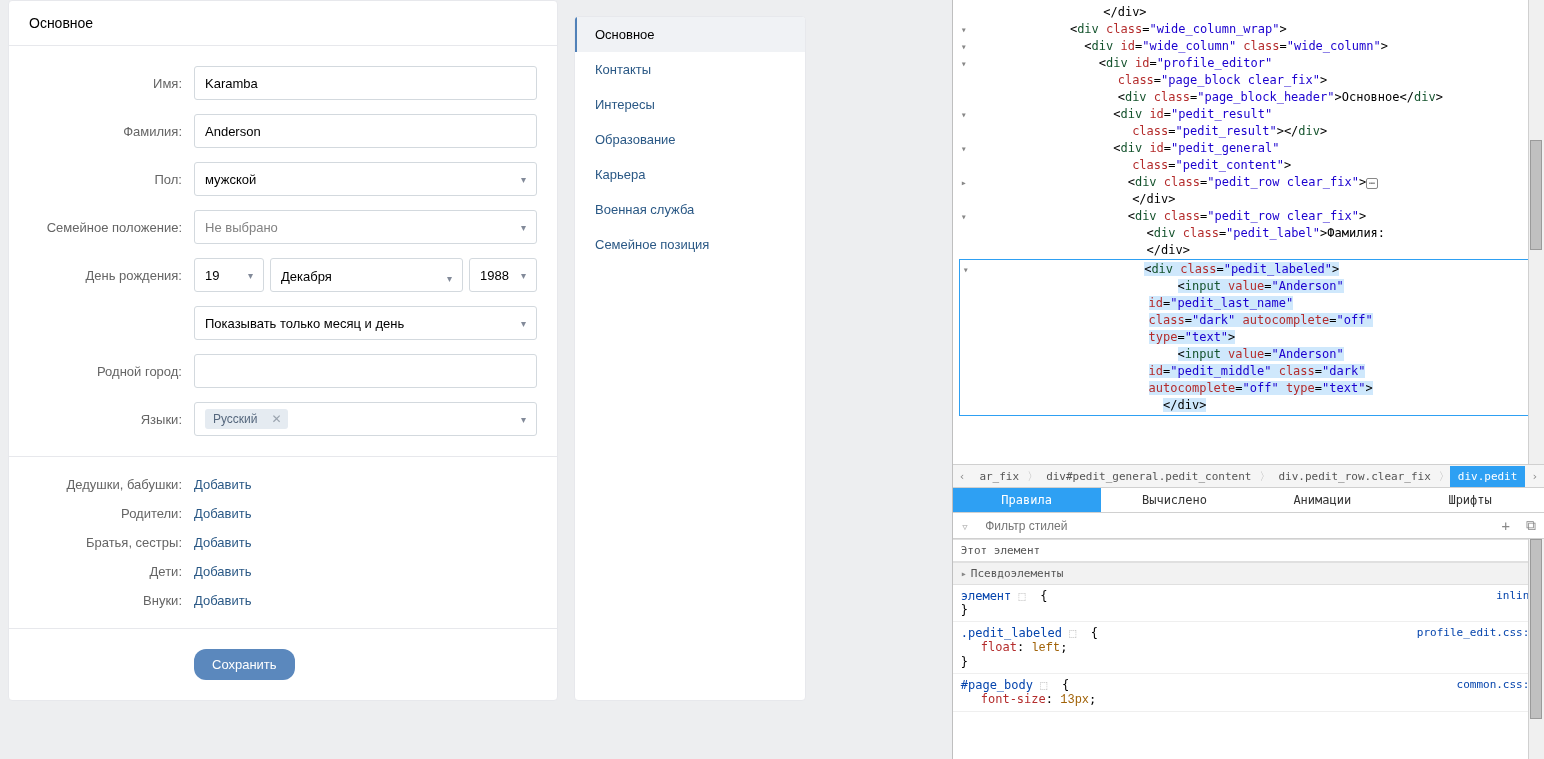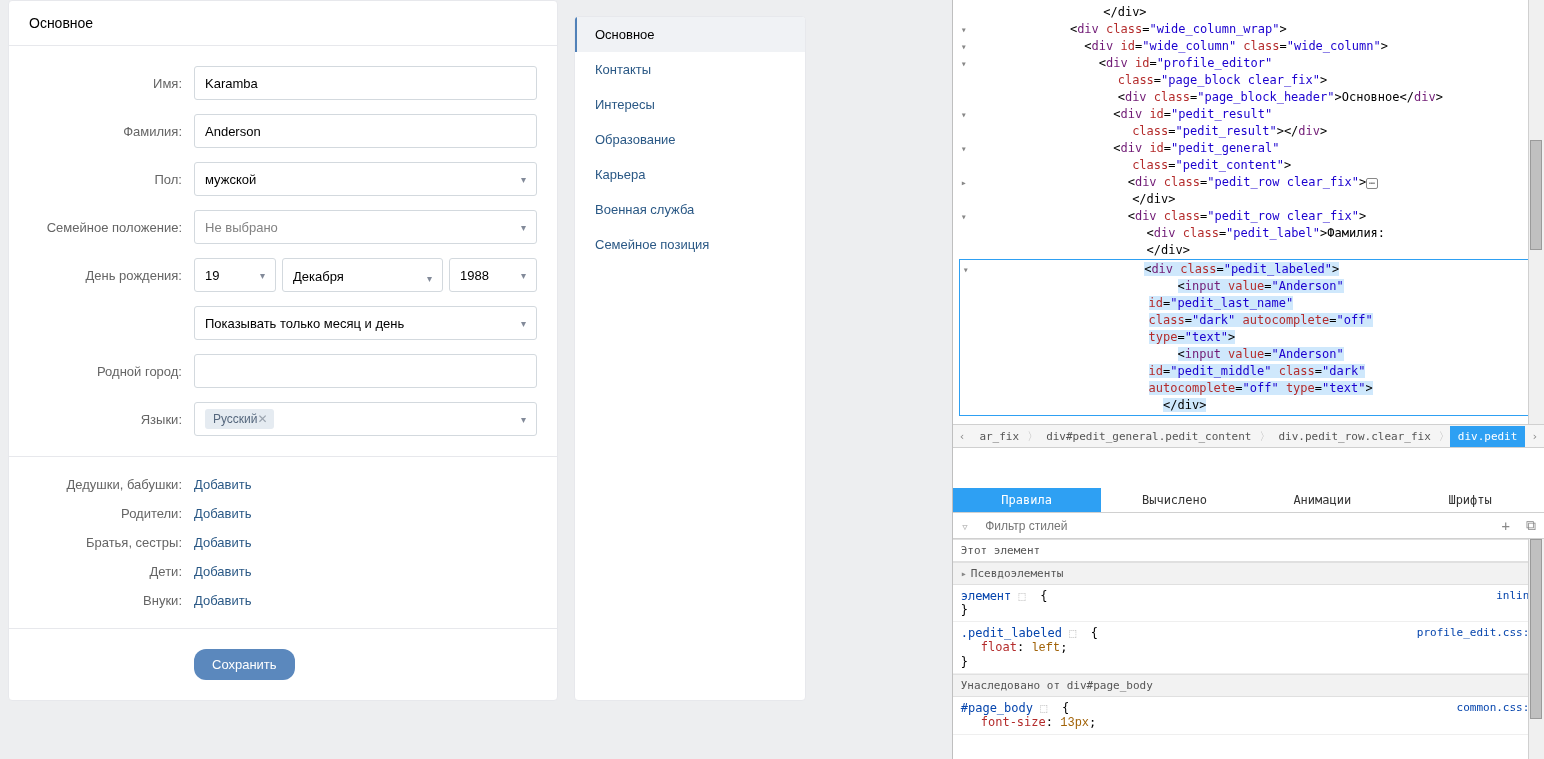--- a/index.html
+++ b/index.html
@@ -11,53 +11,53 @@
   .form-header { padding: 14px 20px; border-bottom: 1px solid #e7e8ec; font-size: 14px; color: #000; }
   .form-body { padding: 20px; }
   .row { display: flex; align-items: center; margin-bottom: 14px; }
   .row-label { width: 165px; text-align: right; padding-right: 12px; color: #656565; font-size: 13px; }
   .row-control { flex: 1; }
   input.text, .select, .tagbox { width: 100%; border: 1px solid #d3d9de; border-radius: 3px; padding: 7px 10px; font-size: 13px; background: #fff; color: #000; height: 34px; }
   .select { display:flex; align-items:center; justify-content: space-between; cursor: pointer; color:#000;}
   .select.placeholder { color:#828282;}
   .sel-arrow { color:#828a99; font-size:10px; }
   .bday { display:flex; gap:6px;}
-  .bday .select.small{ width:82px;}
+  .bday .select.small{ width:70px;}
   .bday .select.mid{ flex:1;align-items:flex-end;}
-  .bday .select.year{ width:88px;}
+  .bday .select.year{ width:68px;}
   .tagbox { display:flex; align-items:center; gap:6px; height:34px; padding:4px 10px;}
-  .tag { background:#e5ebf1; color:#55677d; padding:3px 6px 3px 8px; border-radius:3px; font-size:12px; display:flex; align-items:center; gap:0;}
+  .tag { background:#e5ebf1; color:#55677d; padding:3px 6px 3px 8px; border-radius:3px; font-size:12px; display:flex; align-items:center; gap:14px;}
   .tag-x { color:#99a2ad; cursor:pointer; font-size:12px;}
   .divider { border-top:1px solid #e7e8ec; margin:20px -20px;}
   .link { color:#2a5885; cursor:pointer;}
   .savebtn { background:#5b88bd; color:#fff; border:none; border-radius:12px; padding:8px 18px; font-size:13px; cursor:pointer; margin-left:165px;}
   .nav-block { background:#fff; border:1px solid #e7e8ec; border-radius:4px; width:232px; margin-top:16px; overflow:hidden;}
   .nav-item { padding:10px 20px; color:#2a5885; cursor:pointer; font-size:13px;}
   .nav-item.active { background:#f0f2f5; color:#000; font-weight:400; border-left:2px solid #5181b8; padding-left:18px;}
   
   .devtools { flex:1; display:flex; flex-direction:column; border-left:1px solid #bfbfbf; background:#fff; font-family: Consolas, monospace; font-size:12px;}
   .dom-panel { flex:1; overflow:auto; background:#fff; position:relative;}
   .dom-content { padding:4px 6px; line-height:17px; white-space:pre;}
-  .tag-name { color:#701a75;}
+  .tag-name { color:#14532d;}
   .attr-name { color:#b42c2c;}
   .attr-val { color:#1b00cf;}
   .txt { color:#000;}
   .sel-block { background:#cfe8fc;}
   .sel-frame { border:1px solid #2ea0f3; padding:1px;}
   .tw { color:#888; font-size:10px; display:inline-block; width:10px; text-align:center;}
   .dotsbox { display:inline-block; border:1px solid #888; border-radius:2px; font-size:9px; line-height:9px; padding:0 2px; color:#555;}
   .vscroll { position:absolute; right:0; top:0; bottom:0; width:16px; background:#f0f0f0; border-left:1px solid #d0d0d0;}
   .vthumb { position:absolute; right:2px; width:12px; background:#c0c0c0; border:1px solid #9a9a9a;}
   .breadcrumb { display:flex; align-items:center; border-top:1px solid #d0d0d0; border-bottom:1px solid #d0d0d0; height:24px; font-size:11px; color:#555; background:#f5f5f5; overflow:hidden;}
   .bc-arrow { padding:0 6px; color:#888; cursor:pointer;}
   .bc-item { padding:4px 8px; white-space:nowrap;}
   .bc-item.active { background:#2ea0f3; color:#fff;}
   .bc-sep { color:#bbb;}
   .tabs-row { display:flex; border-bottom:1px solid #d0d0d0; font-size:12px;}
-  .dtab { flex:1; text-align:center; padding:5px 0; cursor:pointer; color:#333;margin-top:40px;}
+  .dtab { flex:1; text-align:center; padding:5px 0; cursor:pointer; color:#333;}
   .dtab.active { background:#2ea0f3; color:#fff;}
   .filter-row { display:flex; align-items:center; border-bottom:1px solid #d0d0d0; height:26px;}
   .filter-input { flex:1; border:none; padding:4px 8px; font-size:12px; color:#888; outline:none;}
   .filter-icon { padding:0 8px; color:#888; cursor:pointer; font-size:14px;}
   .styles-panel { flex:0 0 220px; overflow:auto; position:relative;}
   .styles-content { padding:0;}
   .styles-section-hdr { background:#f2f2f2; border-top:1px solid #e0e0e0; border-bottom:1px solid #e0e0e0; padding:4px 8px; color:#555; font-size:11px;}
   .rule { padding:4px 8px; border-bottom:1px solid #efefef;}
   .rule-head { display:flex; justify-content:space-between;}
   .sel-text { color:#0645ad;}
@@ -250,21 +250,20 @@
           <div>}</div>
         </div>
         <div class="rule">
           <div class="rule-head">
               <span><span class="sel-text">.pedit_labeled</span> <span style="color:#bbb;">⬚</span> &nbsp;{</span>
               <span class="src">profile_edit.css:1</span>
             </div>
           <div class="prop"><span class="prop-name">float</span>: <span class="prop-val">left</span>;</div>
           <div>}</div>
         </div>
-        <div class="styles-section-hdr">Унаследовано от div#page_body</div>
         <div class="rule">
           <div class="rule-head">
               <span><span class="sel-text">#page_body</span> <span style="color:#bbb;">⬚</span> &nbsp;{</span>
               <span class="src">common.css:1</span>
             </div>
           <div class="prop"><span class="prop-name">font-size</span>: <span class="prop-val">13px</span>;</div>
         </div>
       </div>
       <div class="vscroll">
           <div class="vthumb" style="top:0;height:180px;"></div>

